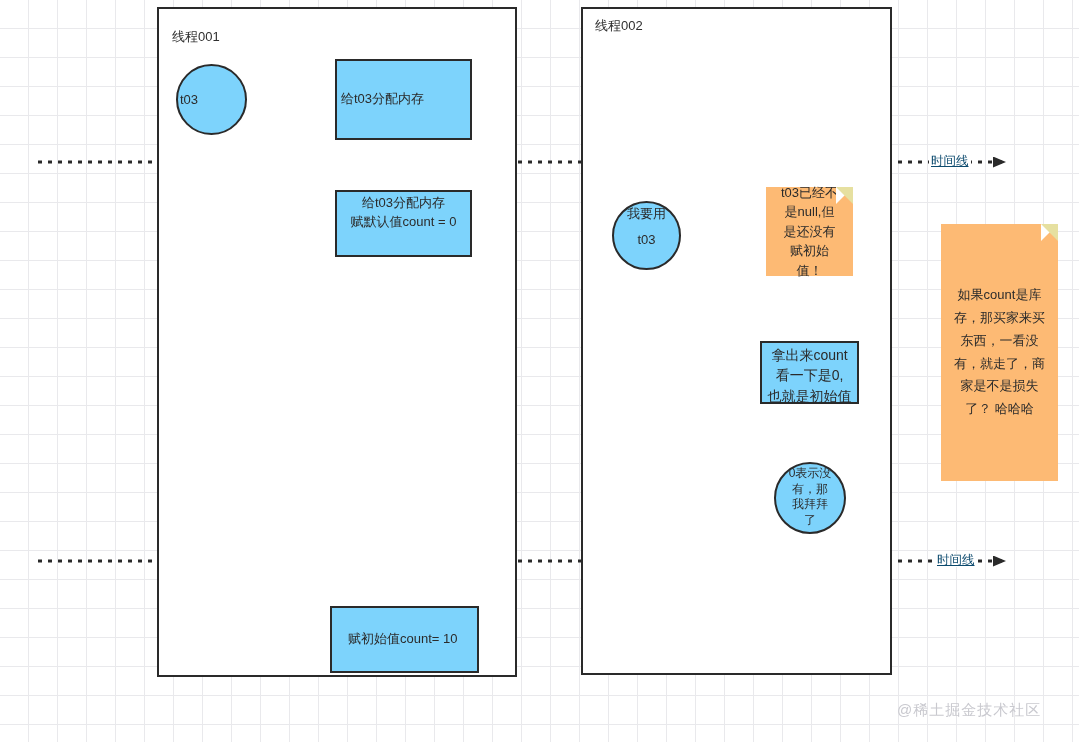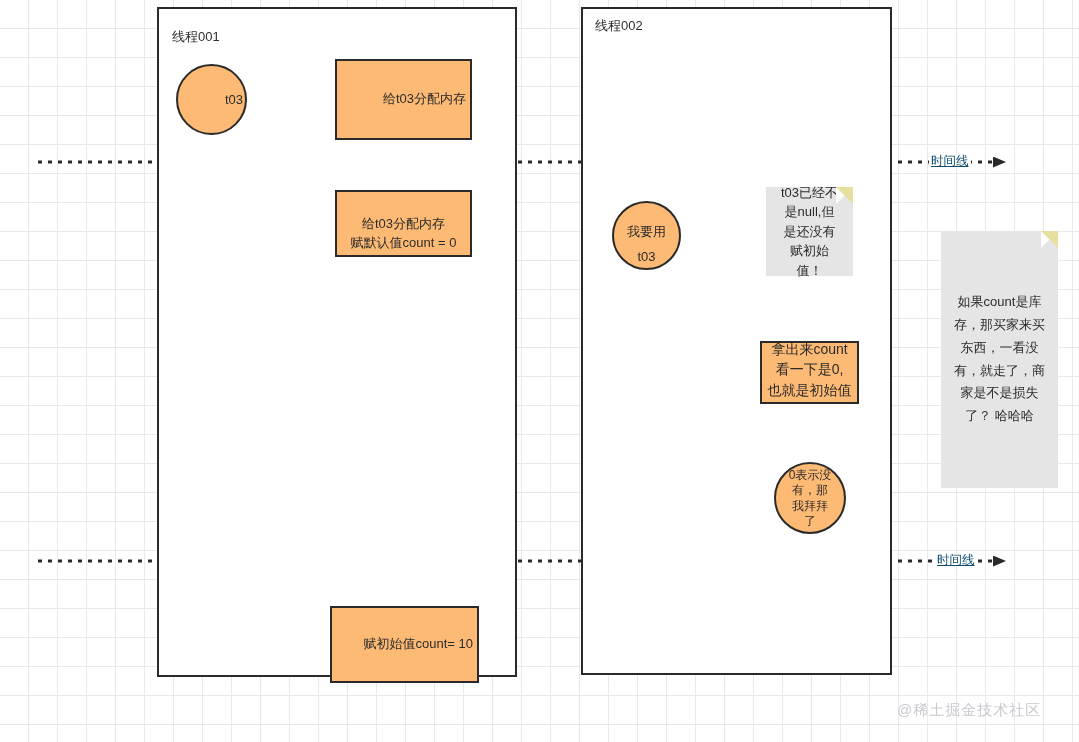--- a/index.html
+++ b/index.html
@@ -41,23 +41,23 @@
     line-height:1;
     white-space:nowrap;
   }
 
   
   .node{
     position:absolute;
     box-sizing:border-box;
     display:flex;
     align-items:center;
-    justify-content:flex-end;
+    justify-content:flex-start;
     text-align:center;
-    background:#fdba74;
+    background:#7dd3fc;
     color:#2b2b2b;
   }
   .rect{
     border:2px solid #2a2a2a;
     font-size:13px;
     line-height:1.45;
     padding:2px 4px;
   }
   .circle{
     border:2px solid #2a2a2a;
@@ -65,21 +65,21 @@
     font-size:13px;
     line-height:1.35;
     padding:2px;
   }
   .circle.small{font-size:12px;line-height:1.3;}
 
   
   .note{
     position:absolute;
     box-sizing:border-box;
-    background:#e5e5e5;
+    background:#fdba74;
     color:#2b2b2b;
     display:flex;
     align-items:center;
     justify-content:center;
     text-align:center;
     font-size:13px;
     line-height:1.5;
     padding:6px 7px;
   }
   .note .fold{
@@ -160,21 +160,21 @@
 
 <div class="node rect" style="left:335px;top:59px;width:137px;height:81px;">
   <span>给t03分配内存</span>
 </div>
 
 <div class="node rect" style="left:335px;top:190px;width:137px;height:67px;flex-direction:column;">
   <span>给t03分配内存</span>
   <span>赋默认值count = 0</span>
 </div>
 
-<div class="node rect" style="left:330px;top:606px;width:149px;height:77px;padding-left:16px;">
+<div class="node rect" style="left:330px;top:606px;width:149px;height:67px;padding-left:16px;">
   <span>赋初始值count= 10</span>
 </div>
 
 <div class="thread-box" style="left:581px;top:7px;width:311px;height:668px;"></div>
 <div class="thread-label" style="left:595px;top:19px;">线程002</div>
 
 <div class="node circle" style="left:612px;top:201px;width:69px;height:69px;flex-direction:column;gap:8px;">
   <span>我要用</span>
   <span>t03</span>
 </div>
@@ -195,21 +195,21 @@
   <span>也就是初始值</span>
 </div>
 
 <div class="node circle small" style="left:774px;top:462px;width:72px;height:72px;flex-direction:column;">
   <span>0表示没</span>
   <span>有，那</span>
   <span>我拜拜</span>
   <span>了</span>
 </div>
 
-<div class="note note-lg" style="left:941px;top:231px;width:117px;height:257px;flex-direction:column;">
+<div class="note note-lg" style="left:941px;top:224px;width:117px;height:257px;flex-direction:column;">
   <span class="fold-shade"></span>
   <span class="fold"></span>
   <span class="note-text">如果count是库</span>
   <span class="note-text">存，那买家来买</span>
   <span class="note-text">东西，一看没</span>
   <span class="note-text">有，就走了，商</span>
   <span class="note-text">家是不是损失</span>
   <span class="note-text">了？ 哈哈哈</span>
 </div>
 

